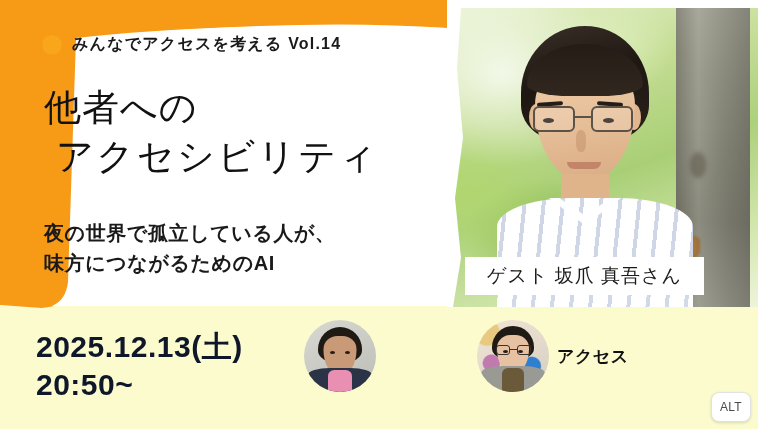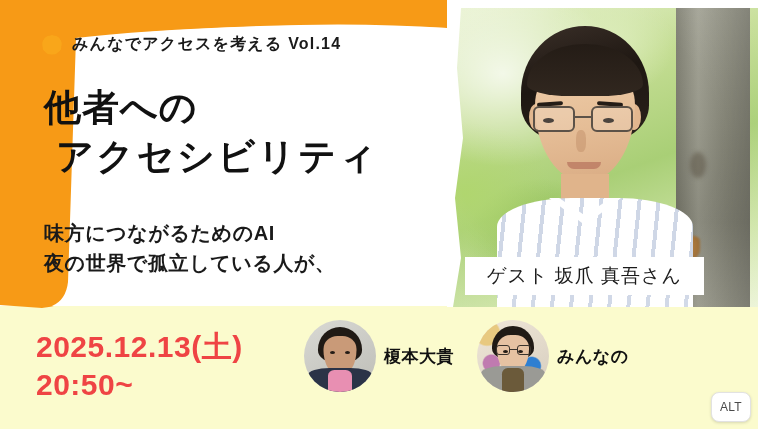--- a/index.html
+++ b/index.html
@@ -210,21 +210,21 @@
     color: #1a1a1a;
     letter-spacing: 1.2px;
     white-space: nowrap;
   }
 
   .headline {
     position: absolute;
     left: 44px;
     top: 84px;
     font-size: 37px;
-    font-weight: 700;
+    font-weight: 400;
     line-height: 1.32;
     color: #111111;
     letter-spacing: 1px;
     white-space: nowrap;
   }
   .headline .l2 { letter-spacing: 2.5px; margin-left: 12px; }
 
   .lead {
     position: absolute;
     left: 44px;
@@ -238,21 +238,21 @@
   }
 
   
   .datetime {
     position: absolute;
     left: 36px;
     top: 328px;
     font-size: 30px;
     font-weight: 700;
     line-height: 1.28;
-    color: #ef4444;
+    color: #0f172a;
     letter-spacing: 0.5px;
     white-space: nowrap;
   }
 
   
   .speaker {
     position: absolute;
     display: flex;
     align-items: center;
     gap: 8px;
@@ -422,58 +422,57 @@
     <span class="kicker-dot"></span>
     <span class="kicker-text">みんなでアクセスを考える Vol.14</span>
   </div>
 
   <div class="headline">
     <div class="l1">他者への</div>
     <div class="l2">アクセシビリティ</div>
   </div>
 
   <div class="lead">
+    <div>夜の世界で孤立している人が、</div>
     <div>味方につながるためのAI</div>
-    <div>夜の世界で孤立している人が、</div>
   </div>
 
   <div class="datetime">
     <div>2025.12.13(土)</div>
     <div>20:50~</div>
   </div>
 
   <div class="speaker speaker-1">
     <div class="avatar a1">
       <span class="bg"></span>
       <span class="av-hair"></span>
       <span class="av-face"></span>
       <span class="av-eye l"></span>
       <span class="av-eye r"></span>
       <span class="av-body">
           <i class="av-inner"></i>
         </span>
     </div>
-    <span class="speaker-name">榎本大貴</span>
   </div>
 
   <div class="speaker speaker-2">
     <div class="avatar a2">
       <span class="bg"></span>
       <span class="av-hair"></span>
       <span class="av-face"></span>
       <span class="av-glasses">
           <i class="l"></i>
           <i class="r"></i>
           <b></b>
         </span>
       <span class="av-eye l"></span>
       <span class="av-eye r"></span>
       <span class="av-body">
           <i class="av-inner"></i>
         </span>
     </div>
-    <span class="speaker-name">みんなの</span>
+    <span class="speaker-name">アクセス</span>
   </div>
 
 
   <div class="alt-badge">ALT</div>
 
 </div>
 
 </body></html>

